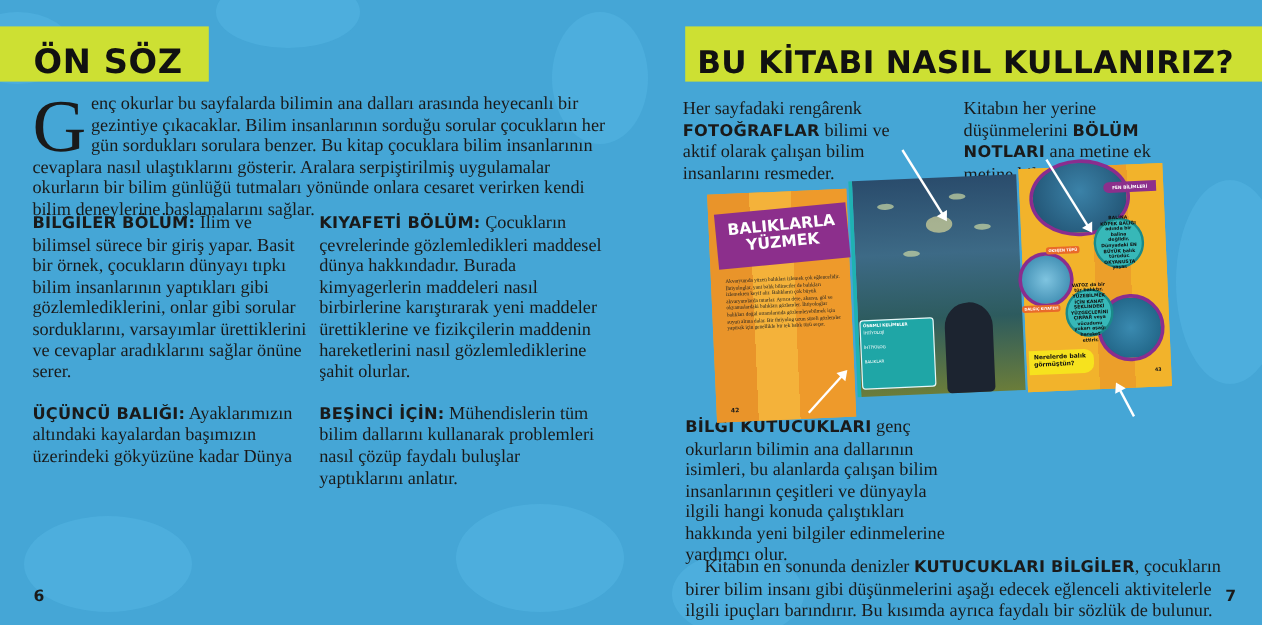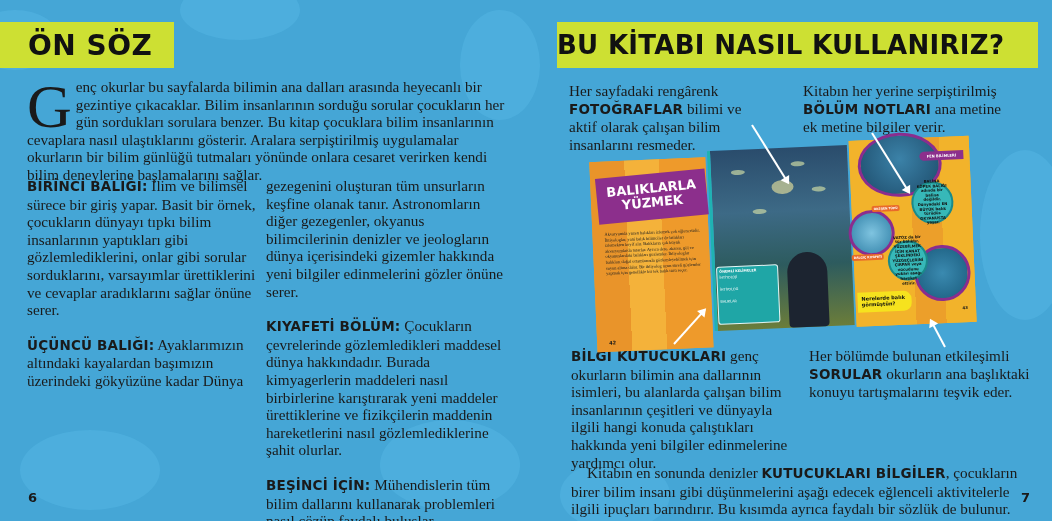--- a/index.html
+++ b/index.html
@@ -11,31 +11,31 @@
     color: #1a1a1a;
   }
   .blob { position: absolute; background: #4fb0de; border-radius: 50%; opacity: 0.8; }
   .page { position: absolute; top: 0; height: 521px; }
   .page.left { left: 0; width: 526px; }
   .page.right { left: 526px; width: 526px; }
 
   .heading-bar {
     position: absolute;
     background: #cde033;
-    display: flex; align-items: center;
+    display: flex; align-items: flex-end;
   }
   .heading-bar span {
     font-family: "DejaVu Sans", sans-serif;
     font-weight: bold;
     color: #111;
     letter-spacing: 0.5px;
   }
   .left .heading-bar { left: 0; top: 22px; width: 174px; height: 46px; padding-left: 28px; }
   .left .heading-bar span { font-size: 28px; }
-  .right .heading-bar { left: 31px; top: 22px; width: 481px; height: 46px; padding-left: 0; }
+  .right .heading-bar { left: 45px; top: 22px; width: 481px; height: 46px; padding-left: 10px; }
   .right .heading-bar span { font-size: 26px; letter-spacing: 0.3px; }
 
   .intro {
     position: absolute; left: 27px; top: 78px; width: 480px;
     font-size: 15.2px; line-height: 17.5px;
   }
   .dropcap {
     float: left;
     font-size: 62px; line-height: 52px;
     margin: 2px 4px -4px 0;
@@ -142,33 +142,30 @@
     <span>ÖN SÖZ</span>
   </div>
 
   <div class="intro">
     <span class="dropcap">G</span>
     <span>enç okurlar bu sayfalarda bilimin ana dalları arasında heyecanlı bir gezintiye çıkacaklar. Bilim insanlarının sorduğu sorular çocukların her gün sordukları sorulara benzer. Bu kitap çocuklara bilim insanlarının cevaplara nasıl ulaştıklarını gösterir. Aralara serpiştirilmiş uygulamalar okurların bir bilim günlüğü tutmaları yönünde onlara cesaret verirken kendi bilim deneylerine başlamalarını sağlar.</span>
   </div>
 
   <div class="col" style="left:27px; top:177px; width:230px;">
     <p>
-      <span class="kw">BİRİNCİ BALIĞI:</span>
+      <span class="kw">BİLGİLER BÖLÜM:</span>
       <span> İlim ve bilimsel sürece bir giriş yapar. Basit bir örnek, çocukların dünyayı tıpkı bilim insanlarının yaptıkları gibi gözlemlediklerini, onlar gibi sorular sorduklarını, varsayımlar ürettiklerini ve cevaplar aradıklarını sağlar önüne serer.</span>
     </p>
     <p>
       <span class="kw">ÜÇÜNCÜ BALIĞI:</span>
       <span>Ayaklarımızın altındaki kayalardan başımızın üzerindeki gökyüzüne kadar Dünya</span>
     </p>
   </div>
 
   <div class="col" style="left:266px; top:177px; width:240px;">
-    <p>
-      <span>gezegenini oluşturan tüm unsurların keşfine olanak tanır. Astronomların diğer gezegenler, okyanus bilimcilerinin denizler ve jeologların dünya içerisindeki gizemler hakkında yeni bilgiler edinmelerini gözler önüne serer.</span>
-    </p>
     <p>
       <span class="kw">KIYAFETİ BÖLÜM:</span>
       <span> Çocukların çevrelerinde gözlemledikleri maddesel dünya hakkındadır. Burada kimyagerlerin maddeleri nasıl birbirlerine karıştırarak yeni maddeler ürettiklerine ve fizikçilerin maddenin hareketlerini nasıl gözlemlediklerine şahit olurlar.</span>
     </p>
     <p>
       <span class="kw">BEŞİNCİ İÇİN:</span>
       <span> Mühendislerin tüm bilim dallarını kullanarak problemleri nasıl çözüp faydalı buluşlar yaptıklarını anlatır.</span>
     </p>
   </div>
 
@@ -178,30 +175,27 @@
 <div class="page right">
   <div class="heading-bar">
     <span>BU KİTABI NASIL KULLANIRIZ?</span>
   </div>
 
   <div class="callout" style="left:43px; top:82px; width:200px;">
     <span>Her sayfadaki rengârenk </span><span class="kw">FOTOĞRAFLAR</span><span> bilimi ve aktif olarak çalışan bilim insanlarını resmeder.</span>
   </div>
 
   <div class="callout" style="left:277px; top:82px; width:200px;">
-    <span>Kitabın her yerine serpiştirilmiş </span><span class="kw">BÖLÜM NOTLARI</span><span> ana metine ek metine bilgiler verir.</span>
+    <span>Kitabın her yerine düşünmelerini </span><span class="kw">BÖLÜM NOTLARI</span><span> ana metine ek metine bilgiler verir.</span>
   </div>
 
   <div class="callout" style="left:45px; top:347px; width:230px;">
     <span class="kw">BİLGİ KUTUCUKLARI</span><span> genç okurların bilimin ana dallarının isimleri, bu alanlarda çalışan bilim insanlarının çeşitleri ve dünyayla ilgili hangi konuda çalıştıkları hakkında yeni bilgiler edinmelerine yardımcı olur.</span>
   </div>
 
-  <div class="callout" style="left:283px; top:347px; width:225px;">
-    <span>Her bölümde bulunan etkileşimli </span><span class="kw">SORULAR</span><span> okurların ana başlıktaki konuyu tartışmalarını teşvik eder.</span>
-  </div>
 
   <div class="callout" style="left:45px; top:464px; width:470px; text-indent:16px;">
     <span>Kitabın en sonunda denizler </span><span class="kw">KUTUCUKLARI BİLGİLER</span><span>, çocukların birer bilim insanı gibi düşünmelerini aşağı edecek eğlenceli aktivitelerle ilgili ipuçları barındırır. Bu kısımda ayrıca faydalı bir sözlük de bulunur.</span>
   </div>
 
   <div class="page-num" style="left:495px;">7</div>
 </div>
 
 <div class="book">
   <div class="bk-left">

